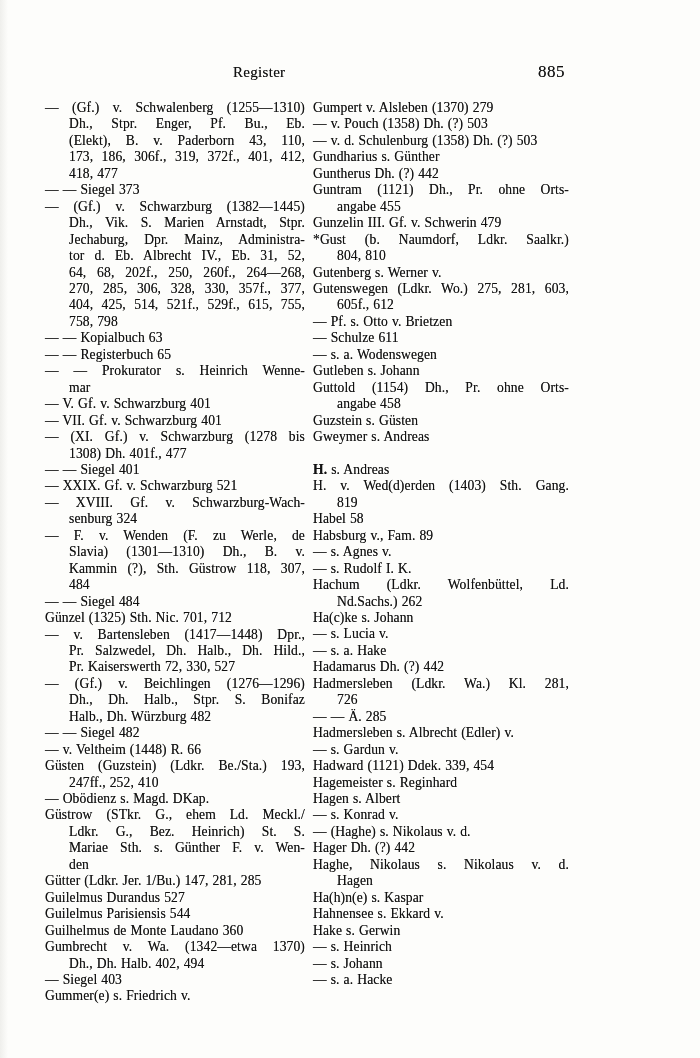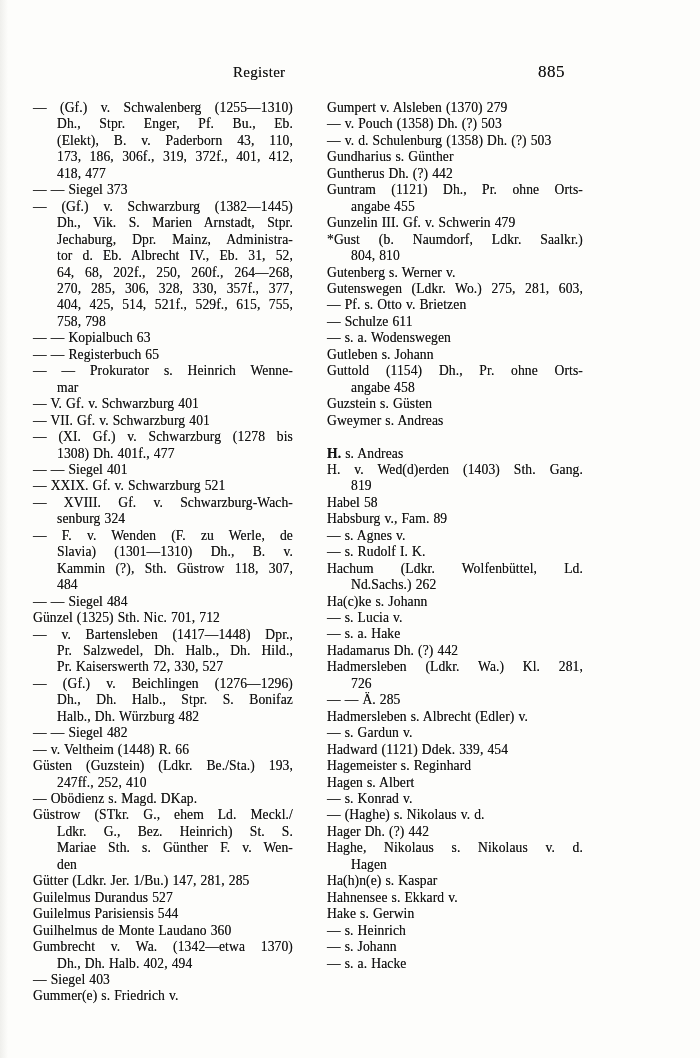--- a/index.html
+++ b/index.html
@@ -29,22 +29,22 @@
     letter-spacing: 0.5px;
   }
   .col {
     position: absolute;
     top: 100px;
     font-size: 13.6px;
     line-height: 16.45px;
     letter-spacing: 0.1px;
     word-spacing: 0.5px;
   }
-  .col1 { left: 33px;  width: 260px; }
-  .col2 { left: 327px; width: 256px; font-family: Liberation Serif, serif; }
+  .col1 { left: 45px;  width: 260px; }
+  .col2 { left: 313px; width: 256px; font-family: Liberation Serif, serif; }
   .entry { margin: 0; }
   .line {
     text-align: justify;
     text-align-last: justify;
     white-space: normal;
   }
   .line.cont { padding-left: 24px; }
   .line.last { text-align-last: auto; }
   .gap { height: 16.45px; }
   b { font-weight: bold; }
@@ -195,20 +195,21 @@
       </div>
       <div class="entry">
         <div class="line">*Gust (b. Naumdorf, Ldkr. Saalkr.)</div>
         <div class="line cont last">804, 810</div>
       </div>
       <div class="entry">
         <div class="line last">Gutenberg s. Werner v.</div>
       </div>
       <div class="entry">
         <div class="line">Gutenswegen (Ldkr. Wo.) 275, 281, 603,</div>
+        <div class="line cont last">605f., 612</div>
       </div>
       <div class="entry">
         <div class="line last">— Pf. s. Otto v. Brietzen</div>
       </div>
       <div class="entry">
         <div class="line last">— Schulze 611</div>
       </div>
       <div class="entry">
         <div class="line last">— s. a. Wodenswegen</div>
       </div>

